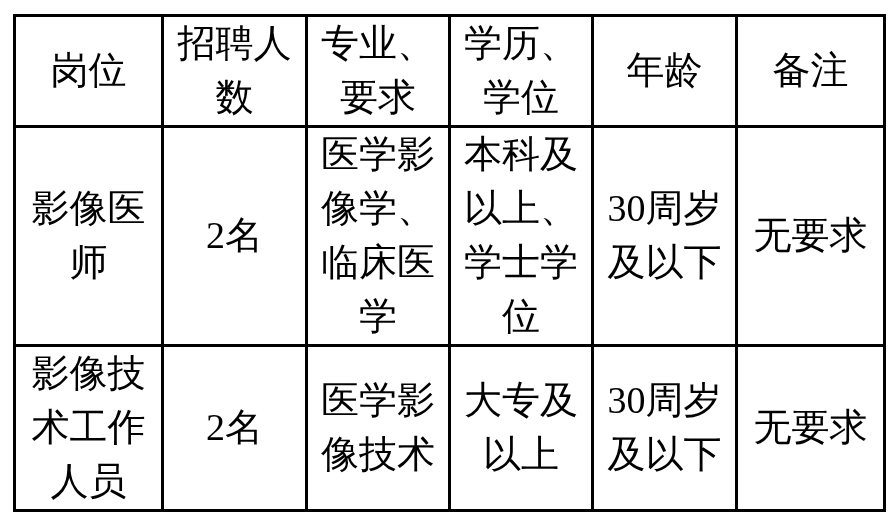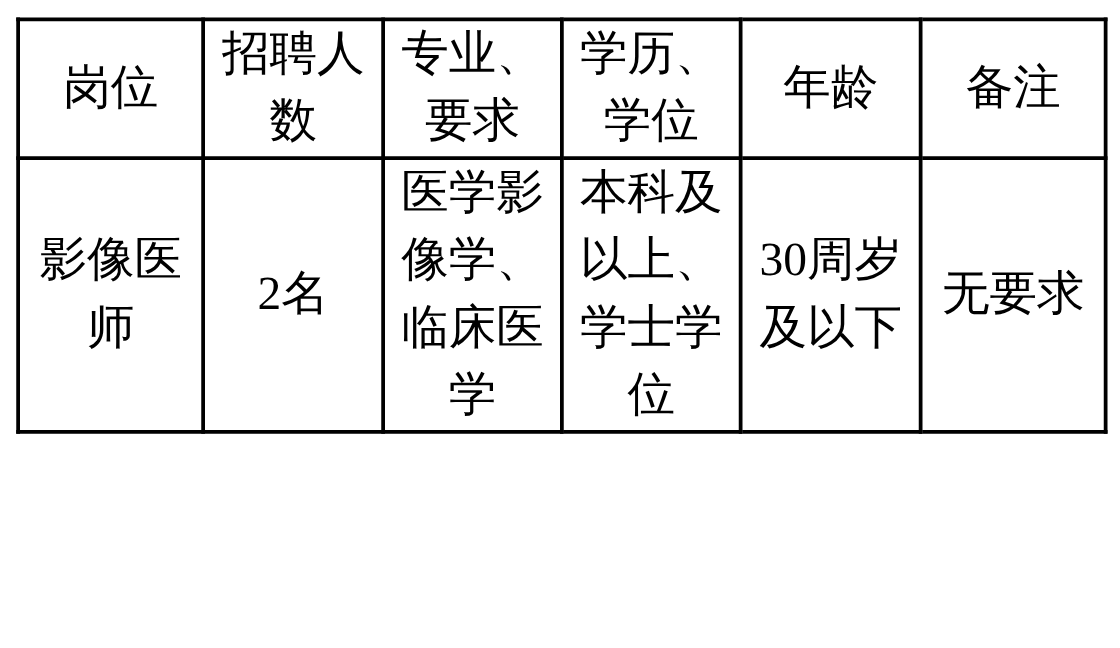--- a/index.html
+++ b/index.html
@@ -75,15 +75,28 @@
 临床医
 学</td>
         <td>本科及
 以上、
 学士学
 位</td>
         <td>30周岁
 及以下</td>
         <td>无要求</td>
       </tr>
+      <tr class="data-row-2">
+        <td>影像技
+术工作
+人员</td>
+        <td>2名</td>
+        <td>医学影
+像技术</td>
+        <td>大专及
+以上</td>
+        <td>30周岁
+及以下</td>
+        <td>无要求</td>
+      </tr>
     </tbody>
   </table>
 </div>
 
 </body></html>

